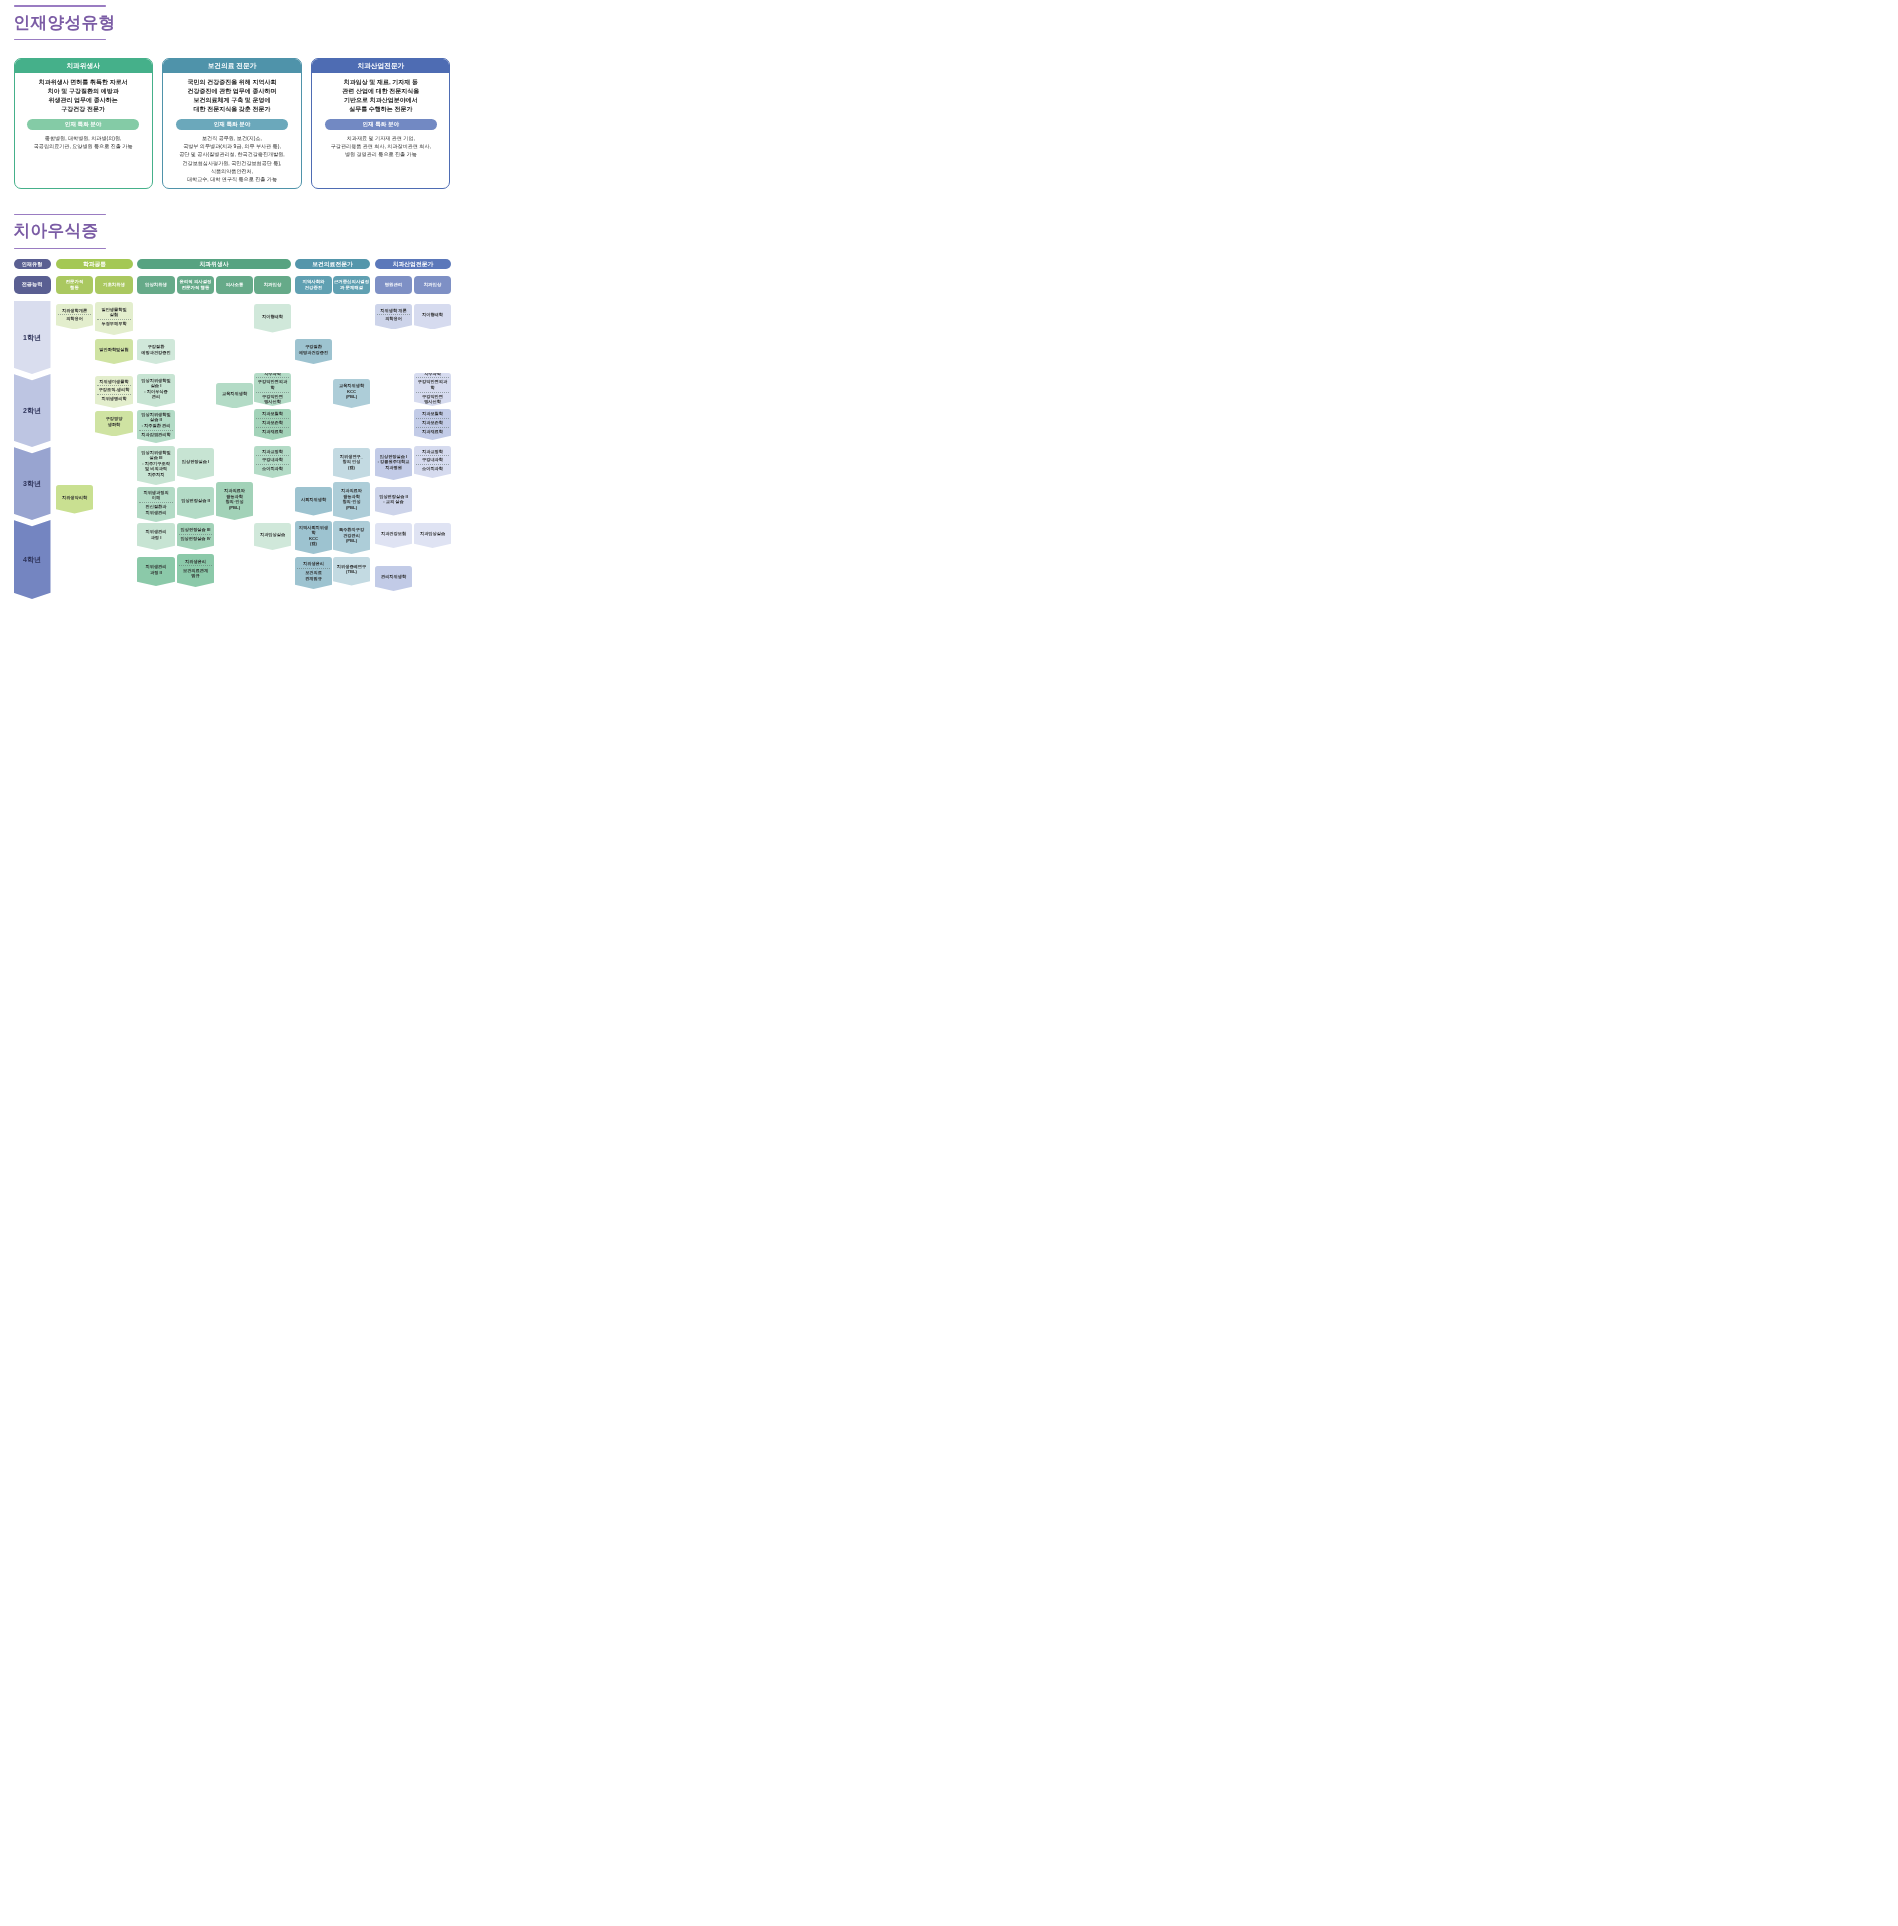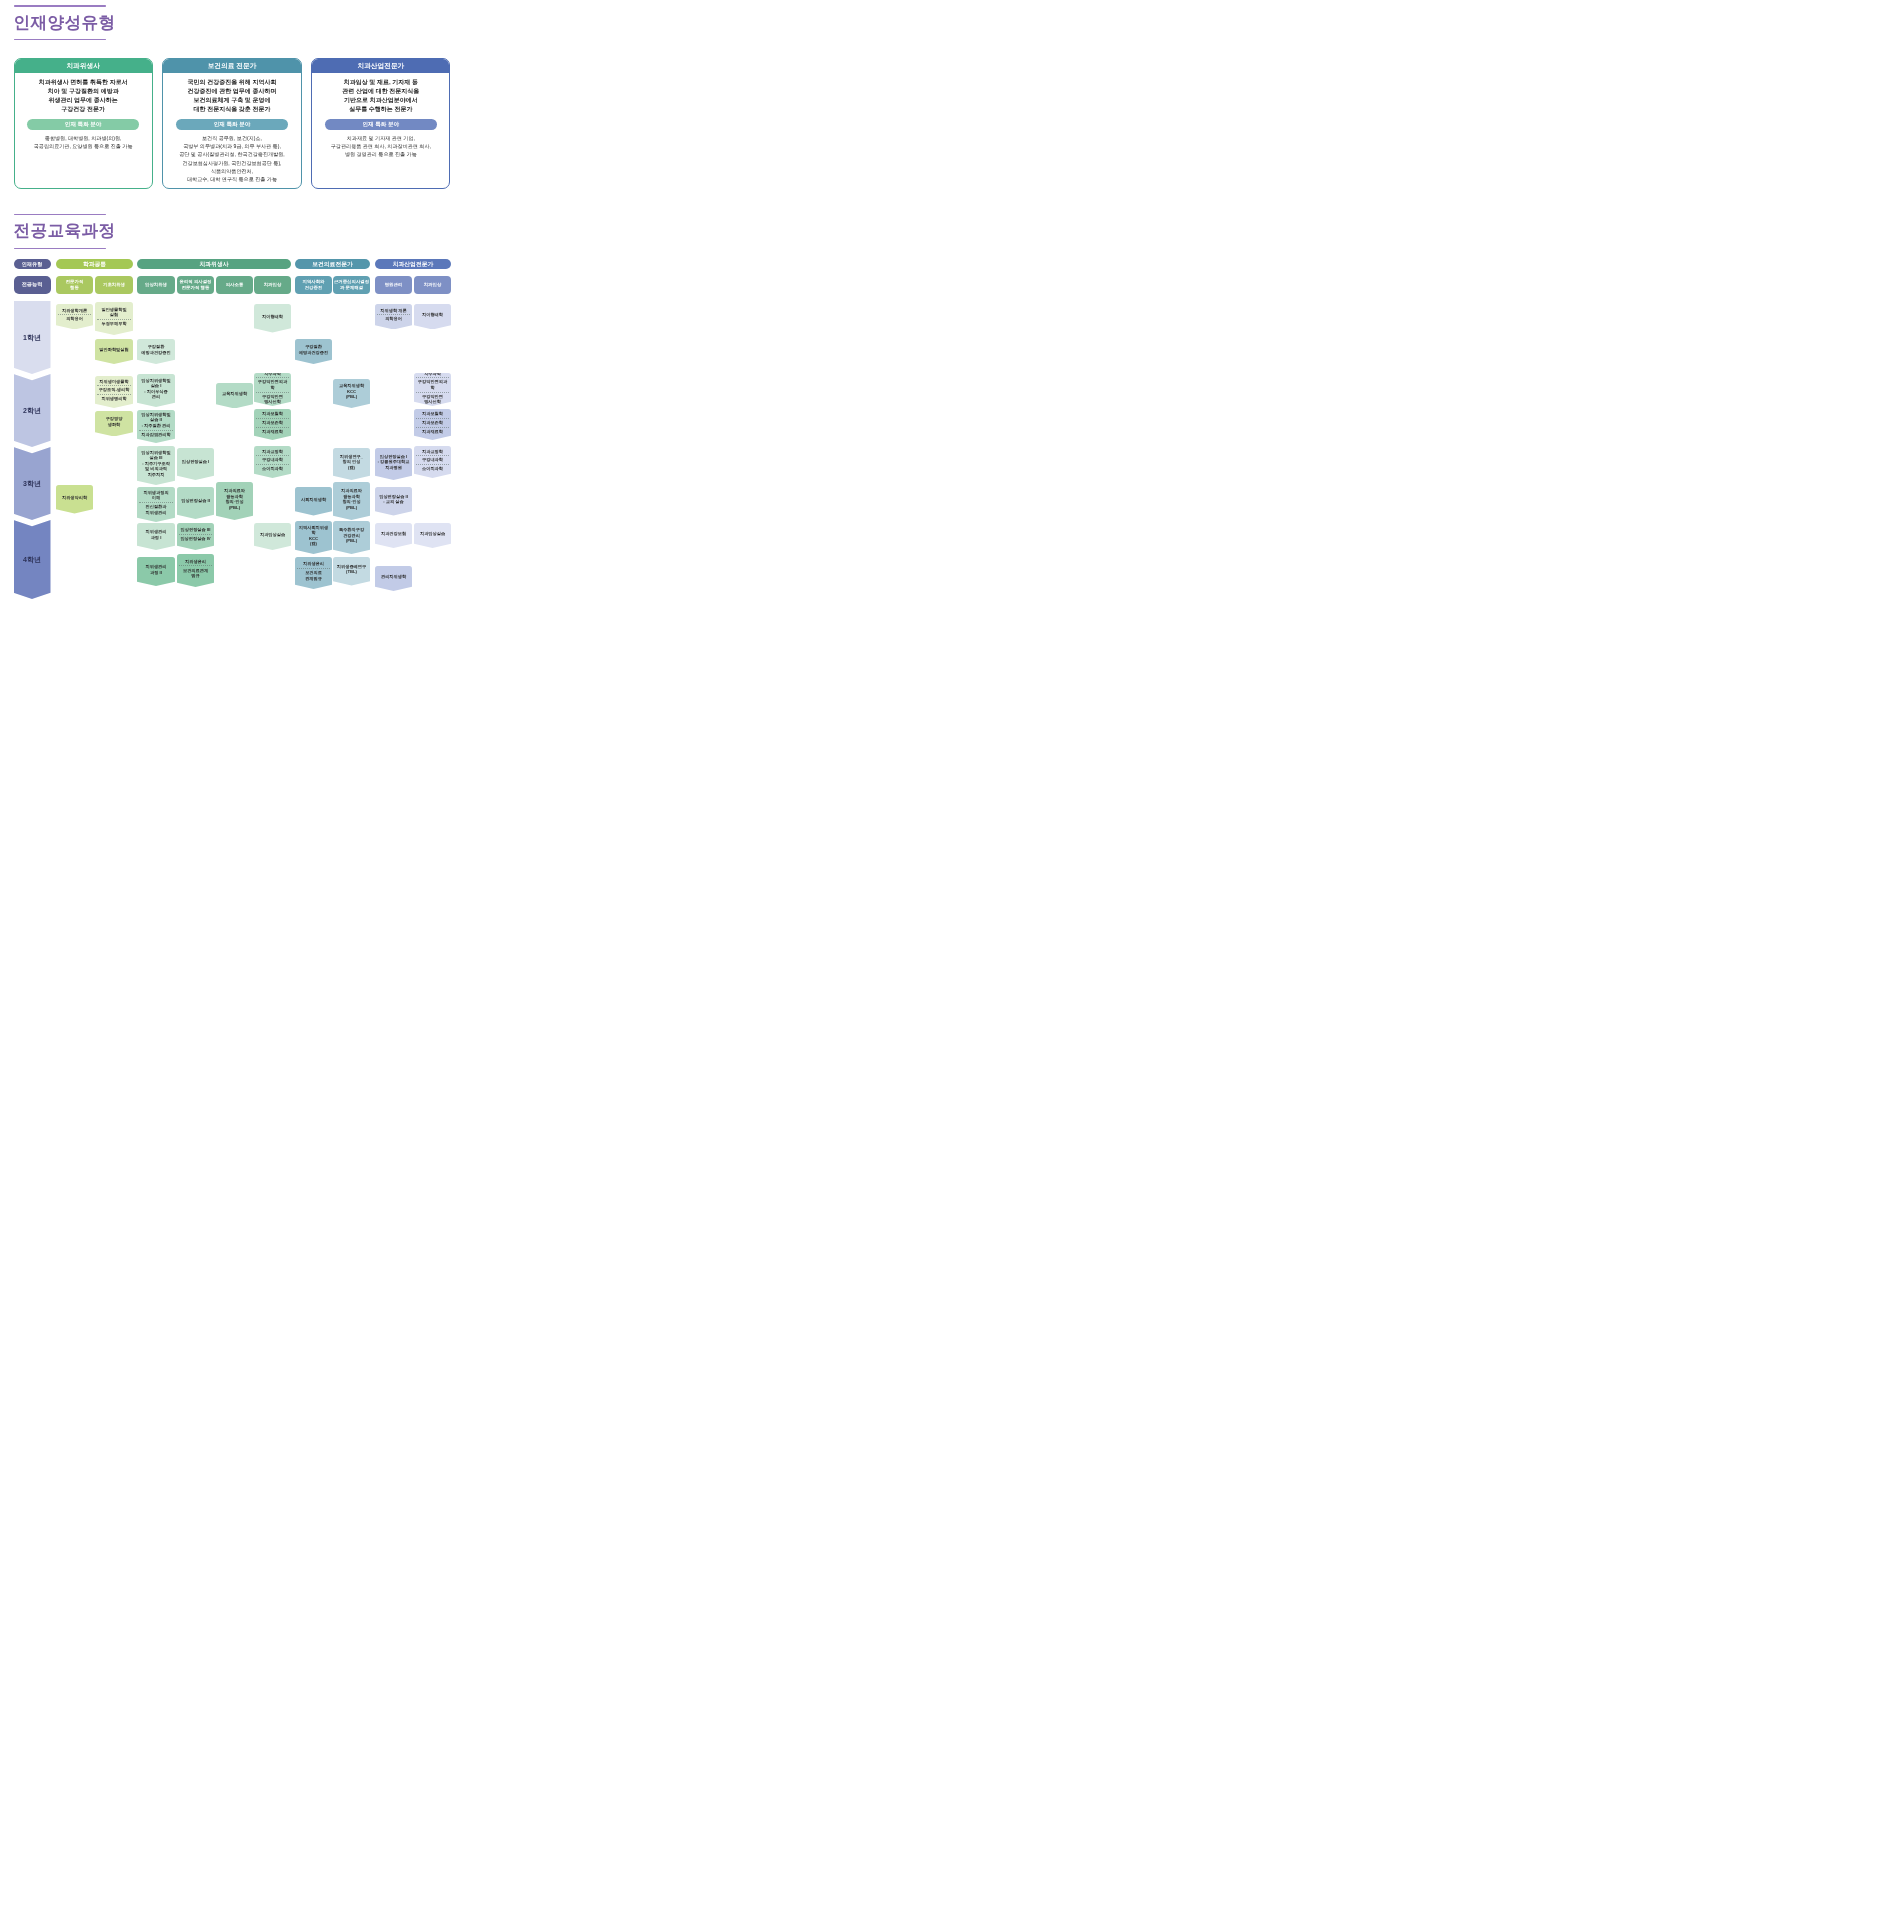--- a/index.html
+++ b/index.html
@@ -73,21 +73,21 @@
 기반으로 치과산업분야에서
 실무를 수행하는 전문가</div>
       <div class="card-pill" style="background: rgb(114, 137, 195);">인재 특화 분야</div>
       <div class="card-careers">치과재료 및 기자재 관련 기업,
 구강관리용품 관련 회사, 치과장비관련 회사,
 병원 경영관리 등으로 진출 가능</div>
     </div>
   </div>
 
   <div class="t-line" style="left: 13.5px; top: 214px; background: rgb(154, 124, 194);"></div>
-  <h1 class="section-title" style="left: 13.5px; top: 220px; color: rgb(123, 92, 165);">전공교육과정</h1>
+  <h1 class="section-title" style="left: 13.5px; top: 220px; color: rgb(123, 92, 165);">치아우식증</h1>
   <div class="t-line" style="left: 13.5px; top: 248px; background: rgb(154, 124, 194);"></div>
 
   <div id="curriculum">
       <div class="hdr corner" style="left: 13.5px; top: 259px; width: 37px; height: 10.4px; background: rgb(90, 95, 146);">인재유형</div>
       <div class="hdr corner" style="left: 13.5px; top: 276px; width: 37px; height: 17.7px; background: rgb(90, 95, 146);">전공능력</div>
       <div class="hdr group" style="left: 56px; top: 259px; width: 77px; height: 10.4px; background: rgb(164, 200, 84);">학과공통</div>
       <div class="hdr group" style="left: 137px; top: 259px; width: 154px; height: 10.4px; background: rgb(87, 163, 129);">치과위생사</div>
       <div class="hdr group" style="left: 295px; top: 259px; width: 75px; height: 10.4px; background: rgb(84, 150, 171);">보건의료전문가</div>
       <div class="hdr group" style="left: 375px; top: 259px; width: 76px; height: 10.4px; background: rgb(91, 120, 186);">치과산업전문가</div>
       <div class="hdr comp" style="left: 56px; top: 276px; width: 37px; height: 17.7px; background: rgb(170, 200, 96);">전문가적

